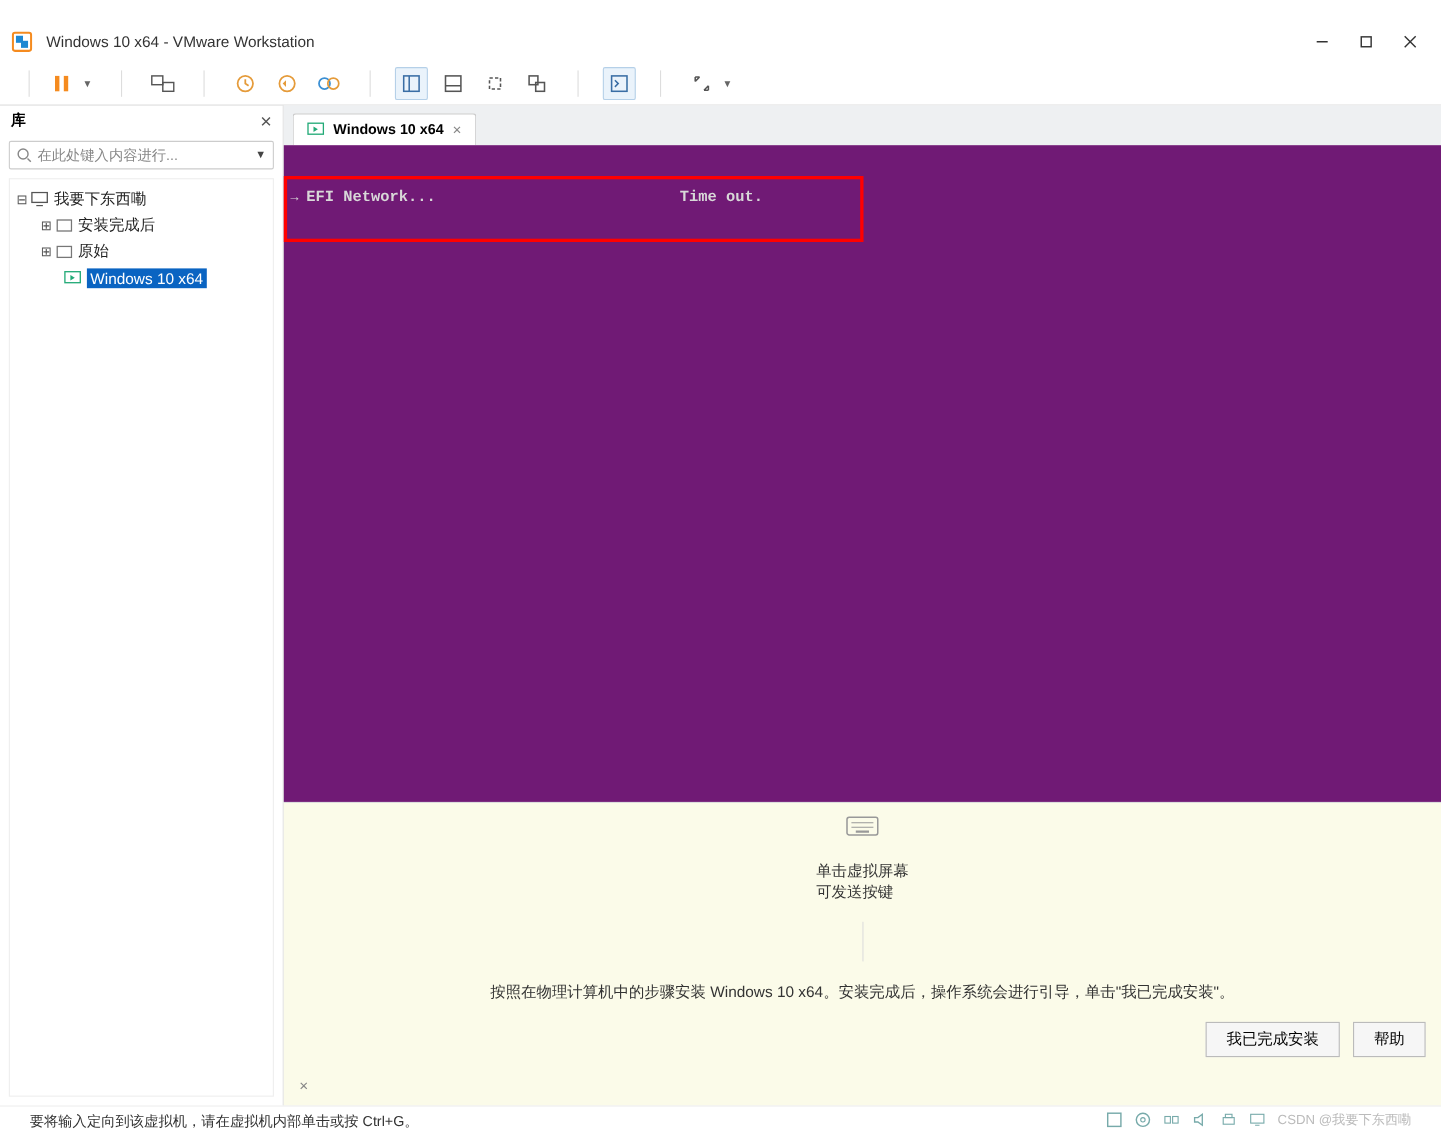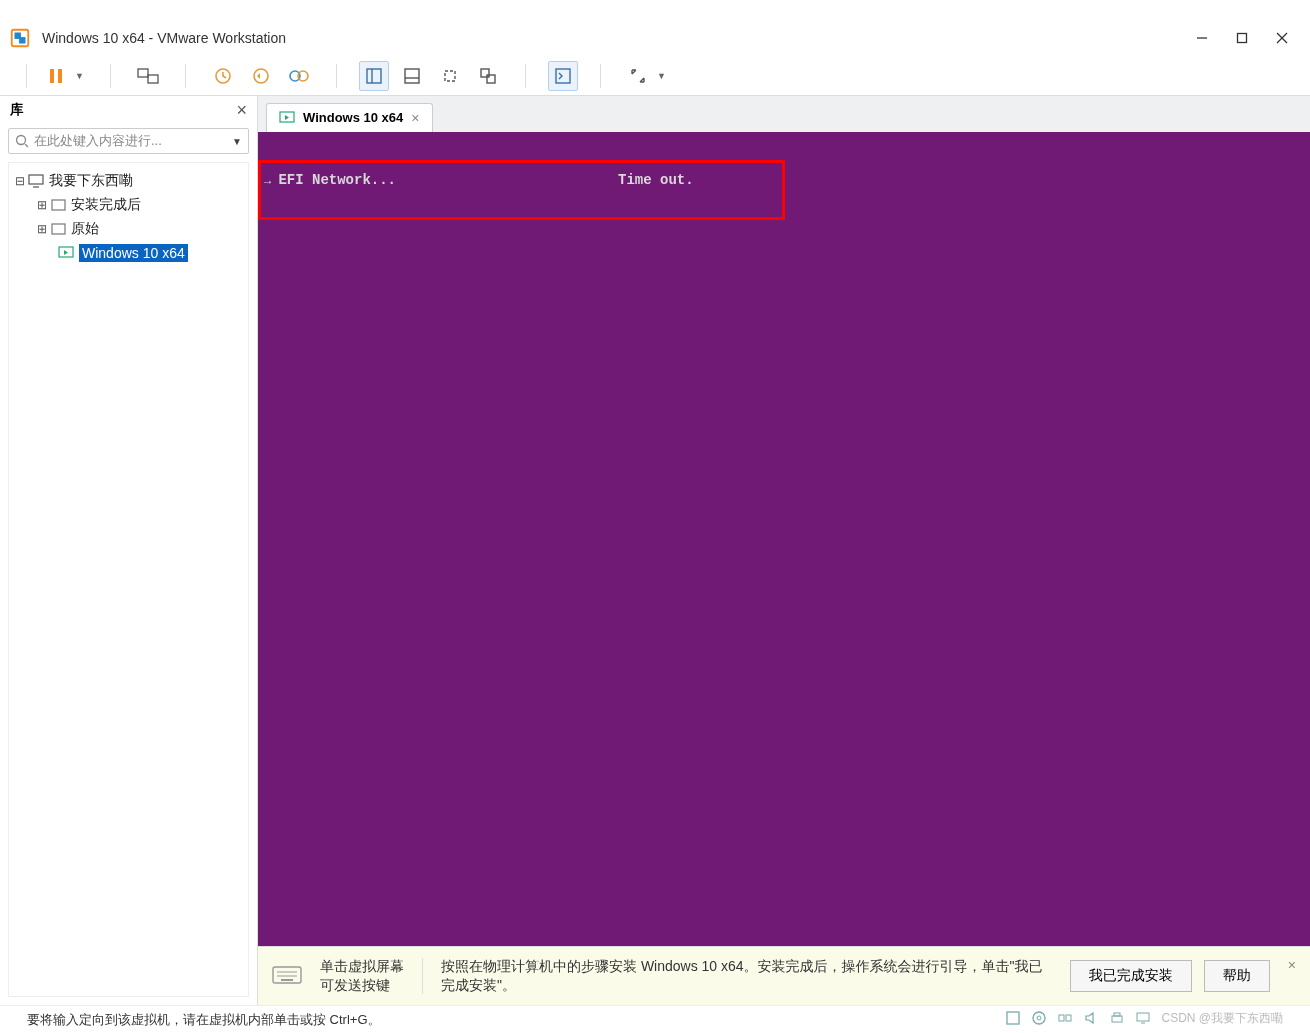--- a/index.html
+++ b/index.html
@@ -44,21 +44,21 @@
   .tabs { display: flex; align-items: center; height: 36px; background: #eef0f2; padding: 6px 8px 0 8px; }
   .tab { display: flex; align-items: center; background: #fff; border: 1px solid #ccc; border-bottom: none; padding: 6px 12px; border-radius: 3px 3px 0 0; gap: 8px; }
   .tab .tab-close { color: #888; font-size: 14px; }
   .tab .tab-icon { width: 16px; height: 16px; display: flex; align-items: center; justify-content: center; }
   .vm-screen { flex: 1; background: #701a75; position: relative; margin: 0; font-weight: bold; }
   .annot { position: absolute; left: 0; top: 28px; width: 527px; height: 60px; border: 3px solid #ff0000; }
   .console-line1 { position: absolute; left: 360px; top: 40px; font-family: "Courier New", monospace; font-size: 14px; color: #d8d8d8; white-space: pre; }
   .console-line2 { position: absolute; left: 6px; top: 40px; font-family: "Courier New", monospace; font-size: 14px; color: #d8d8d8; white-space: pre; }
   .console-line2::before { content: "→ "; color: #d8d8d8; font-size: 12px; }
   
-  .banner { display: flex; align-items: center; background: #fbfbe9; border-top: 1px solid #ddd; padding: 10px 14px; gap: 18px; }
+  .banner { display: flex; align-items: center; background: #fbfbe9; border-top: 1px solid #ddd; padding: 10px 14px; gap: 18px; flex-direction: column; }
   .banner .kb-icon { width: 30px; height: 24px; color: #888; flex-shrink: 0; }
   .banner .bcol1 { font-size: 14px; color: #333; line-height: 1.35; }
   .banner .bdiv { width: 1px; height: 36px; background: #ddd; }
   .banner .bcol2 { flex: 1; font-size: 14px; color: #333; line-height: 1.35; }
   .banner .btns { margin-left: auto; display: flex; gap: 12px; }
   .banner button { padding: 6px 18px; border: 1px solid #bbb; background: #f6f6f6; font-size: 14px; }
   .banner .banner-close { color: #888; font-size: 14px; align-self: flex-start; }
   
   .statusbar { display: flex; align-items: center; height: 28px; padding: 0 27px; font-size: 13px; color: #333; border-top: 1px solid #eee; }
   .statusbar .tray { margin-left: auto; display: flex; gap: 10px; color: #8aa; }

